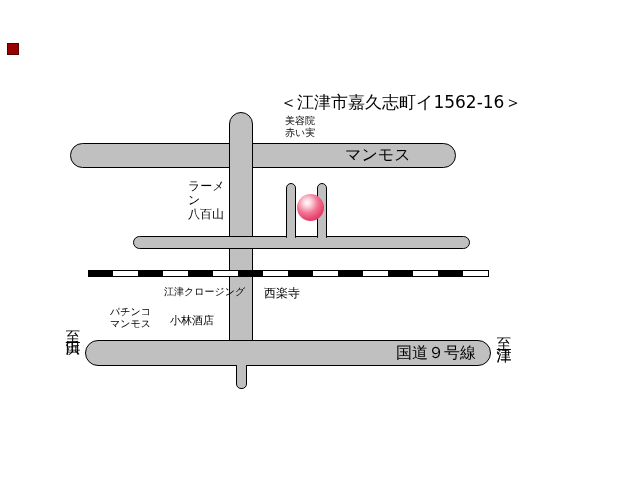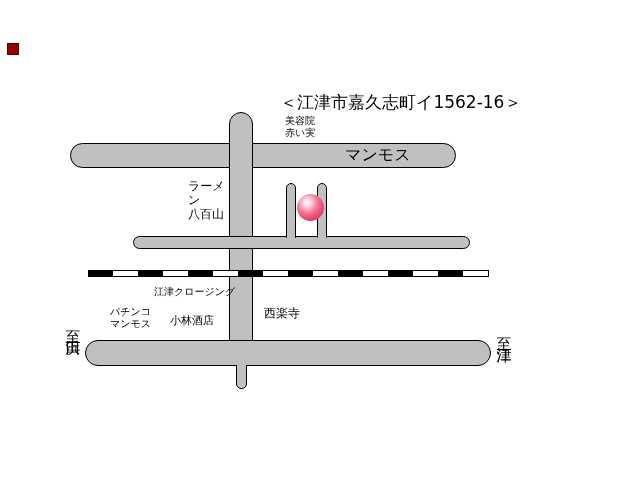--- a/index.html
+++ b/index.html
@@ -47,22 +47,22 @@
   }
   .title {
     left: 280px; top: 92px;
     font-size: 17px;
     letter-spacing: 0px;
   }
   .lbl-sangyo   { left: 345px; top: 146px; font-size: 16px; }
   .lbl-route9   { left: 396px; top: 344px; font-size: 16px; }
   .lbl-salon    { left: 261px; top: 115px; font-size: 10px; margin-left: 24px; }
   .lbl-ramen    { left: 188px; top: 179px; width: 44px; text-align: left; font-size: 12px; }
-  .lbl-clothing { left: 154px; top: 286px; font-size: 10px; }
-  .lbl-temple   { left: 264px; top: 286px; font-size: 12px; margin-top: 20px; }
+  .lbl-clothing { left: 164px; top: 286px; font-size: 10px; }
+  .lbl-temple   { left: 264px; top: 286px; font-size: 12px; }
   .lbl-pachinko { left: 110px;  top: 306px; font-size: 10px; }
   .lbl-sake     { left: 170px; top: 315px; font-size: 11px; font-family: Liberation Mono, monospace; }
   .vdir {
     position: absolute;
     z-index: 5;
     display: flex;
     flex-direction: column;
     align-items: center;
     font-size: 15px;
   }
@@ -104,20 +104,21 @@
   <div class="patch" style="left:318px; top:237px; width:8px; height:11px;"></div>
   <div class="patch" style="left:237px; top:361px; width:9px; height:5px;"></div>
 
   <div class="railway"></div>
 
   <div class="marker"></div>
 
   <div class="label title">＜江津市嘉久志町イ1562-16＞</div>
 
   <div class="label lbl-sangyo">マンモス</div>
+  <div class="label lbl-route9">国道９号線</div>
 
   <div class="label lbl-salon">美容院
 赤い実</div>
   <div class="label lbl-ramen">ラーメン
 八百山</div>
   <div class="label lbl-clothing">江津クロージング</div>
   <div class="label lbl-temple">西楽寺</div>
   <div class="label lbl-pachinko">パチンコ
 マンモス</div>
   <div class="label lbl-sake">小林酒店</div>

